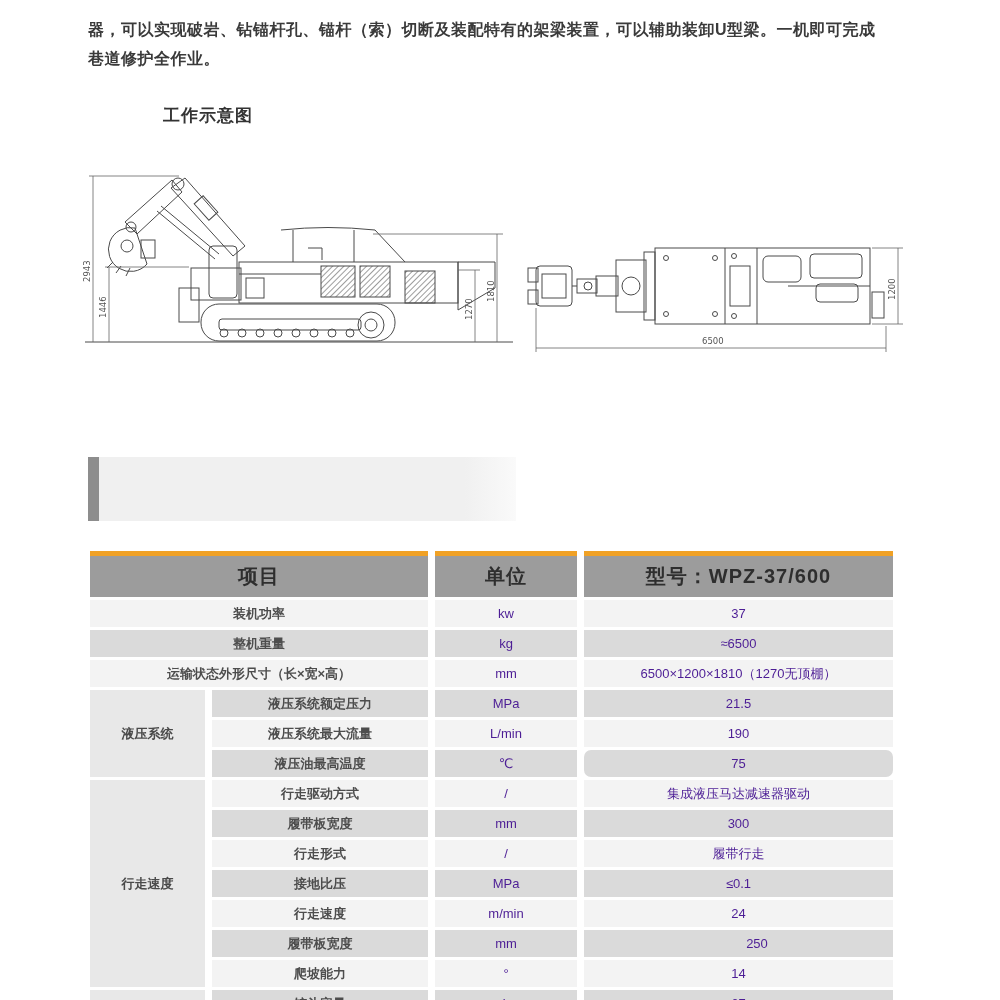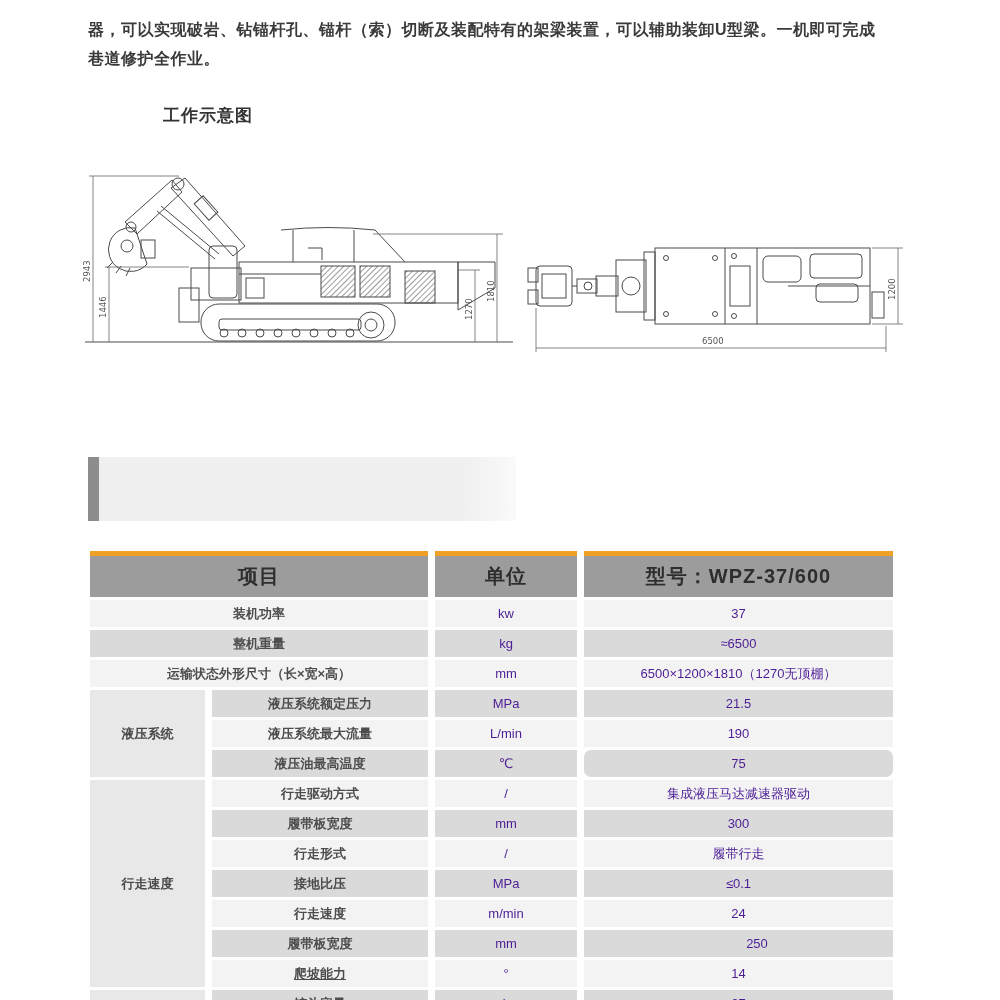--- a/index.html
+++ b/index.html
@@ -249,21 +249,21 @@
       <div class="cell value light" style="grid-area: 9 / 4;">履带行走</div>
       <div class="cell item dark" style="grid-area: 10 / 2;">接地比压</div>
       <div class="cell unit dark" style="grid-area: 10 / 3;">MPa</div>
       <div class="cell value dark" style="grid-area: 10 / 4;">≤0.1</div>
       <div class="cell item light" style="grid-area: 11 / 2;">行走速度</div>
       <div class="cell unit light" style="grid-area: 11 / 3;">m/min</div>
       <div class="cell value light" style="grid-area: 11 / 4;">24</div>
       <div class="cell item dark" style="grid-area: 12 / 2;">履带板宽度</div>
       <div class="cell unit dark" style="grid-area: 12 / 3;">mm</div>
       <div class="cell value dark" style="grid-area: 12 / 4; padding-left: 37px;">250</div>
-      <div class="cell item light" style="grid-area: 13 / 2; text-decoration: underline;">爬坡能力</div>
+      <div class="cell item light" style="grid-area: 13 / 2;">爬坡能力</div>
       <div class="cell unit light" style="grid-area: 13 / 3;">°</div>
       <div class="cell value light" style="grid-area: 13 / 4;">14</div>
       <div class="cell group" style="grid-area: 14 / 1 / span 1;"></div>
       <div class="cell item dark" style="grid-area: 14 / 2;">铲斗容量</div>
       <div class="cell unit dark" style="grid-area: 14 / 3;">L</div>
       <div class="cell value dark" style="grid-area: 14 / 4;">67</div>
     </div>
 
 </div>
 

